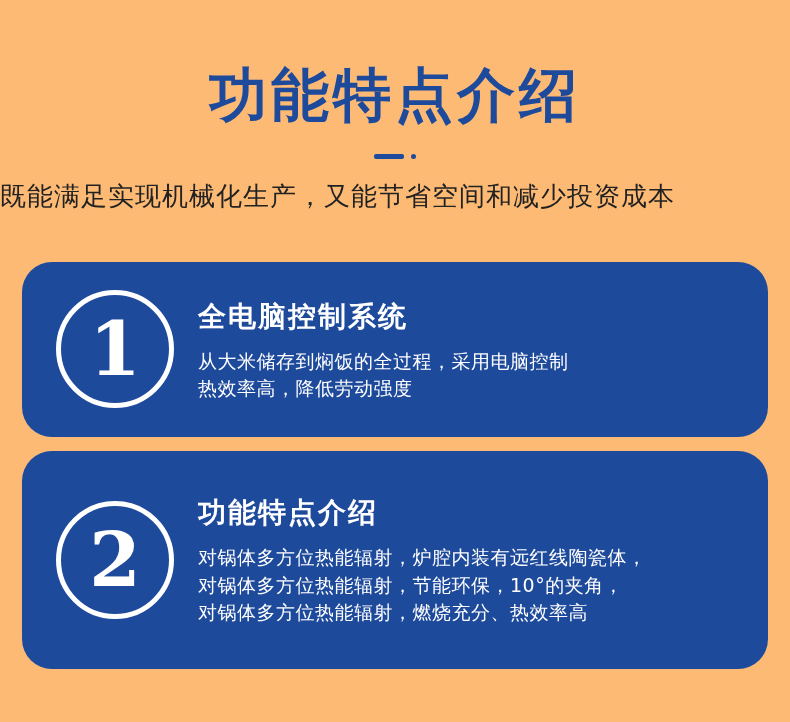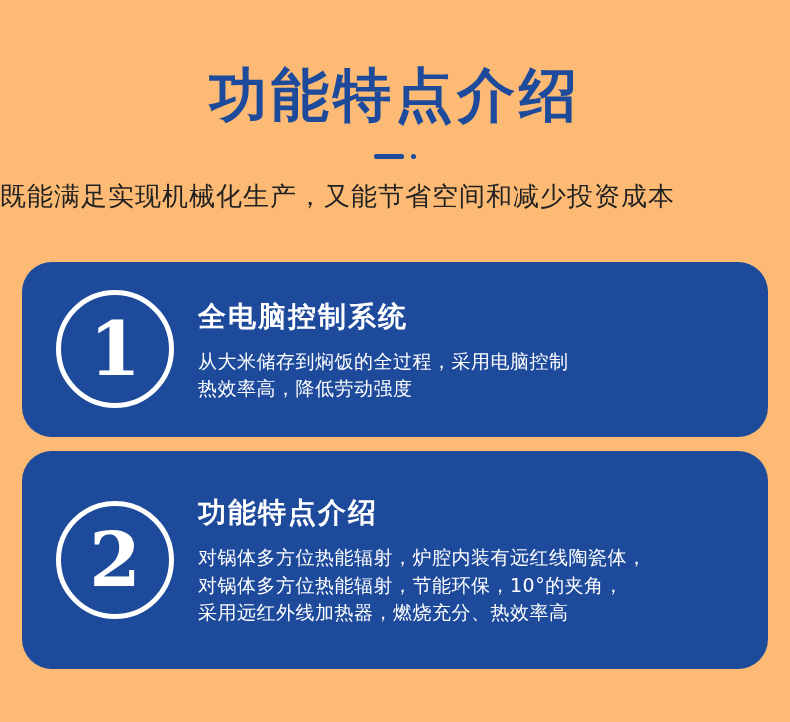--- a/index.html
+++ b/index.html
@@ -130,18 +130,18 @@
         <div class="card-line">热效率高，降低劳动强度</div>
       </div>
     </div>
 
     <div class="card card-2">
       <div class="badge">2</div>
       <div class="card-body">
         <div class="card-heading">功能特点介绍</div>
         <div class="card-line">对锅体多方位热能辐射，炉腔内装有远红线陶瓷体，</div>
         <div class="card-line">对锅体多方位热能辐射，节能环保，10°的夹角，</div>
-        <div class="card-line">采用远红外线加热器，燃烧充分、热效率高</div>
+        <div class="card-line">对锅体多方位热能辐射，燃烧充分、热效率高</div>
       </div>
     </div>
 
   </div>
 </div>
 
 </body></html>

